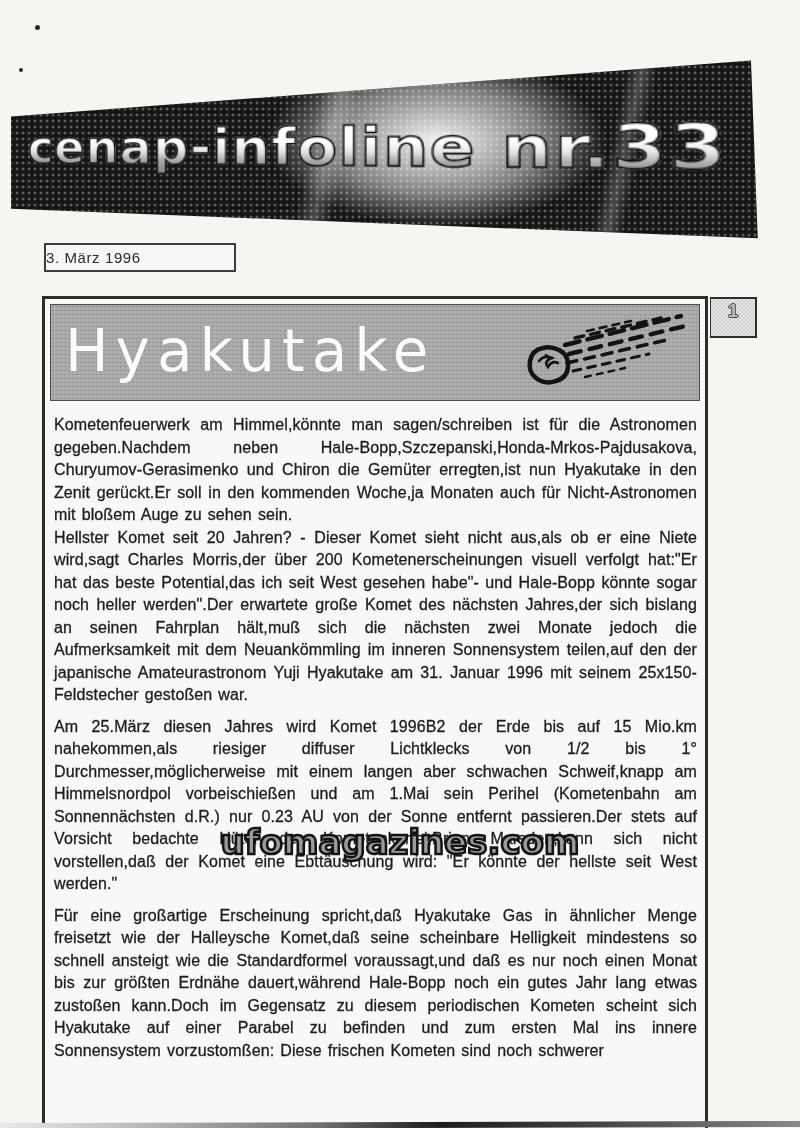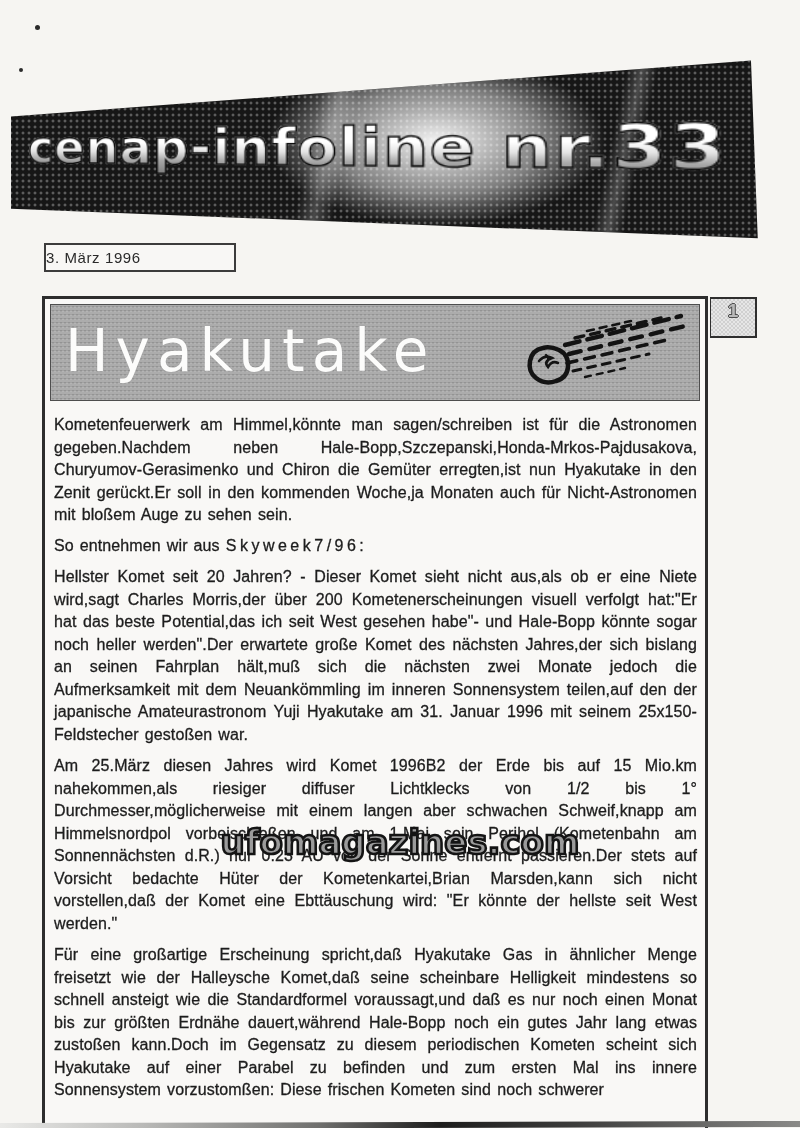--- a/index.html
+++ b/index.html
@@ -78,21 +78,21 @@
     position:absolute; left:14px; top:50%; transform:translateY(-53%);
     font-family:"DejaVu Sans", sans-serif;
     font-size:58px; font-weight:400; letter-spacing:7px; color:#fcfcfb;
     text-shadow:0 0 1px rgba(120,120,120,0.6);
     white-space:nowrap;
   }
   .comet { position:absolute; right:8px; top:6px; width:178px; height:84px; }
 
   .article-body { margin:13px 8px 0 9px; }
   .article-body p {
-    margin:8px 0 9px; text-align:justify;
+    margin:0 0 9px; text-align:justify;
     font-size:16px; line-height:22.5px; color:#1d1d1d;
     letter-spacing:0.1px; word-spacing:1.5px;
     -webkit-text-stroke:0.3px #1d1d1d;
   }
   .article-body p.no-gap { margin-bottom:0; }
   .article-body p.source { text-align:left; }
   .spaced { letter-spacing:3.5px; margin-left:6px; }
 
   
   .watermark {
@@ -142,21 +142,20 @@
         <path d="M54 52 L158 28" stroke-width="3.6" stroke-dasharray="10 8"></path>
         <path d="M62 27 L148 7" stroke-width="3.4" stroke-dasharray="9 7"></path>
         <path d="M60 60 L136 43" stroke-width="3" stroke-dasharray="8 7"></path>
         <path d="M74 20 L118 10" stroke-width="2.6" stroke-dasharray="7 6"></path>
         <path d="M72 66 L112 57" stroke-width="2.4" stroke-dasharray="6 6"></path>
       </g>
     </svg>
   </div>
   <div class="article-body">
     <p class="no-gap">Kometenfeuerwerk am Himmel,könnte man sagen/schreiben ist für die Astronomen gegeben.Nachdem neben Hale-Bopp,Szczepanski,Honda-Mrkos-Pajdusakova, Churyumov-Gerasimenko und Chiron die Gemüter erregten,ist nun Hyakutake in den Zenit gerückt.Er soll in den kommenden Woche,ja Monaten auch für Nicht-Astronomen mit bloßem Auge zu sehen sein.</p>
-    <p class="source"><span>So entnehmen wir aus</span><span class="spaced">Skyweek7/96:</span></p>
     <p>Hellster Komet seit 20 Jahren? - Dieser Komet sieht nicht aus,als ob er eine Niete wird,sagt Charles Morris,der über 200 Kometenerscheinungen visuell verfolgt hat:"Er hat das beste Potential,das ich seit West gesehen habe"- und Hale-Bopp könnte sogar noch heller werden".Der erwartete große Komet des nächsten Jahres,der sich bislang an seinen Fahrplan hält,muß sich die nächsten zwei Monate jedoch die Aufmerksamkeit mit dem Neuankömmling im inneren Sonnensystem teilen,auf den der japanische Amateurastronom Yuji Hyakutake am 31. Januar 1996 mit seinem 25x150-Feldstecher gestoßen war.</p>
     <p>Am 25.März diesen Jahres wird Komet 1996B2 der Erde bis auf 15 Mio.km nahekommen,als riesiger diffuser Lichtklecks von 1/2 bis 1° Durchmesser,möglicherweise mit einem langen aber schwachen Schweif,knapp am Himmelsnordpol vorbeischießen und am 1.Mai sein Perihel (Kometenbahn am Sonnennächsten d.R.) nur 0.23 AU von der Sonne entfernt passieren.Der stets auf Vorsicht bedachte Hüter der Kometenkartei,Brian Marsden,kann sich nicht vorstellen,daß der Komet eine Ebttäuschung wird: "Er könnte der hellste seit West werden."</p>
     <p>Für eine großartige Erscheinung spricht,daß Hyakutake Gas in ähnlicher Menge freisetzt wie der Halleysche Komet,daß seine scheinbare Helligkeit mindestens so schnell ansteigt wie die Standardformel voraussagt,und daß es nur noch einen Monat bis zur größten Erdnähe dauert,während Hale-Bopp noch ein gutes Jahr lang etwas zustoßen kann.Doch im Gegensatz zu diesem periodischen Kometen scheint sich Hyakutake auf einer Parabel zu befinden und zum ersten Mal ins innere Sonnensystem vorzustomßen: Diese frischen Kometen sind noch schwerer</p>
   </div>
 </div>
 
 <div class="watermark">ufomagazines.com</div>
 
 <div class="bottom-bar"></div>
 

